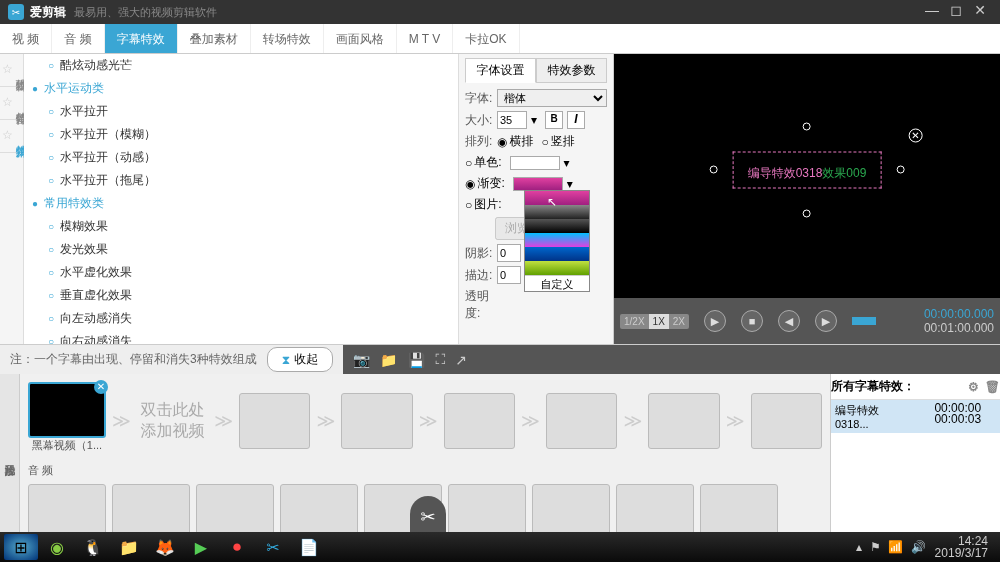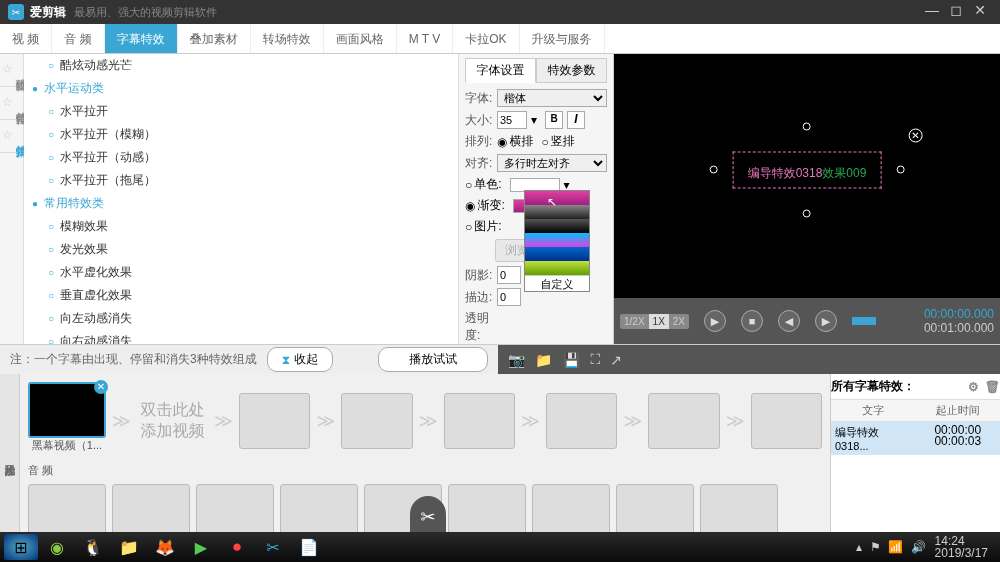--- a/index.html
+++ b/index.html
@@ -73,21 +73,21 @@
 .sidepanel .sphdr .gear { margin-left:auto; cursor:pointer; color:#888; }
 .sidepanel .sphdr .trash { margin-left:6px; cursor:pointer; color:#888; }
 .sidepanel .spcols { display:flex; background:#f5f5f5; border-bottom:1px solid #ddd; }
 .sidepanel .spcols div { flex:1; text-align:center; padding:3px; color:#666; font-size:11px; }
 .sidepanel .sprow { display:flex; background:#d0e5f5; }
 .sidepanel .sprow div { flex:1; padding:3px 4px; font-size:11px; }
 .sidepanel .sprow .times { text-align:center; font-size:10px; line-height:11px; }
 .taskbar { position:absolute; left:0; right:0; bottom:0; height:30px; background:linear-gradient(#2a2a2a,#0a0a0a); display:flex; align-items:center; padding:0 4px; gap:2px; }
 .taskbar .tbtn { width:34px; height:26px; border-radius:2px; display:flex; align-items:center; justify-content:center; font-size:16px; }
 .taskbar .tray { margin-left:auto; display:flex; align-items:center; gap:8px; color:#ccc; font-size:11px; padding-right:8px; }
-.taskbar .clock { text-align:left; line-height:12px; }
+.taskbar .clock { text-align:right; line-height:12px; }
 .scissors { position:absolute; left:410px; bottom:30px; width:36px; height:36px; border-radius:50% 50% 0 0; background:#555; color:#fff; text-align:center; line-height:42px; font-size:18px; }
 
 .effectlist::-webkit-scrollbar { width:14px; }
 .effectlist::-webkit-scrollbar-thumb { background:#ccc; }
 </style>
 </head>
 <body>
 
 <div class="titlebar">
   <div class="logo">✂</div>
@@ -101,21 +101,20 @@
 
 <div class="tabs">
   <div class="tab">视 频</div>
   <div class="tab">音 频</div>
   <div class="tab active">字幕特效</div>
   <div class="tab">叠加素材</div>
   <div class="tab">转场特效</div>
   <div class="tab">画面风格</div>
   <div class="tab">M T V</div>
   <div class="tab">卡拉OK</div>
-  <div class="tab">升级与服务</div>
 </div>
 
 <div class="mainrow">
   <div class="vertabs">
     <div class="vtab"><span class="star">☆</span><span>出现特效</span></div>
     <div class="vtab"><span class="star">☆</span><span>停留特效</span></div>
     <div class="vtab active"><span class="star">☆</span><span>消失特效</span></div>
   </div>
 
   <div class="effectlist">
@@ -150,24 +149,20 @@
         <span style="width:10px">▾</span>
         <div class="minibtn">B</div>
         <div class="minibtn"><i>I</i></div>
       </div>
     <div class="frow">
         <label>排列:</label>
         <span class="radio">◉ <span>横排</span></span>
         <span class="radio">○ <span>竖排</span></span>
       </div>
     <div class="frow">
-        <label>对齐:</label>
-        <select><option>多行时左对齐</option></select>
-      </div>
-    <div class="frow">
         <span class="radio">○ <span>单色:</span></span>
         <div class="colorswatch" style="background:#fff"></div>
         <span>▾</span>
       </div>
     <div class="frow">
         <span class="radio">◉ <span>渐变:</span></span>
         <div class="colorswatch" style="background:linear-gradient(#e040a0,#a02080)"></div>
         <span>▾</span>
       </div>
     <div class="frow">
@@ -229,23 +224,20 @@
   <div class="gcustom">自定义</div>
 </div>
 <div style="position:absolute;left:547px;top:195px;color:#fff;font-size:12px;z-index:51;pointer-events:none">↖</div>
 
 <div class="toolbar-row" style="border-top:1px solid #ccc">
   <div class="note">注：一个字幕由出现、停留和消失3种特效组成</div>
   <div class="pushbtn">
       <span style="color:#3aa6d4">⧗</span>
       <span>收起</span>
     </div>
-  <div style="width:155px;display:flex;justify-content:center">
-      <div class="pushbtn wide">播放试试</div>
-    </div>
   <div class="icons" style="flex:1;background:#555;height:100%;align-items:center">
     <span style="color:#ccc">📷</span>
     <span style="color:#ccc">📁</span>
     <span style="color:#ccc">💾</span>
     <span style="color:#ccc">⛶</span>
     <span style="color:#ccc">↗</span>
   </div>
 </div>
 
 <div class="bottom">
@@ -285,24 +277,20 @@
       <div class="clip"></div>
       <div class="clip"></div>
       <div class="clip"></div>
     </div>
   </div>
   <div class="sidepanel">
     <div class="sphdr">
         <span>所有字幕特效：</span>
         <span class="gear">⚙</span>
         <span class="trash">🗑</span>
-      </div>
-    <div class="spcols">
-        <div>文字</div>
-        <div>起止时间</div>
       </div>
     <div class="sprow">
       <div>编导特效0318...</div>
       <div class="times"><span>00:00:00</span><br><span>00:00:03</span></div>
     </div>
   </div>
 </div>
 
 <div class="scissors">✂</div>
 

